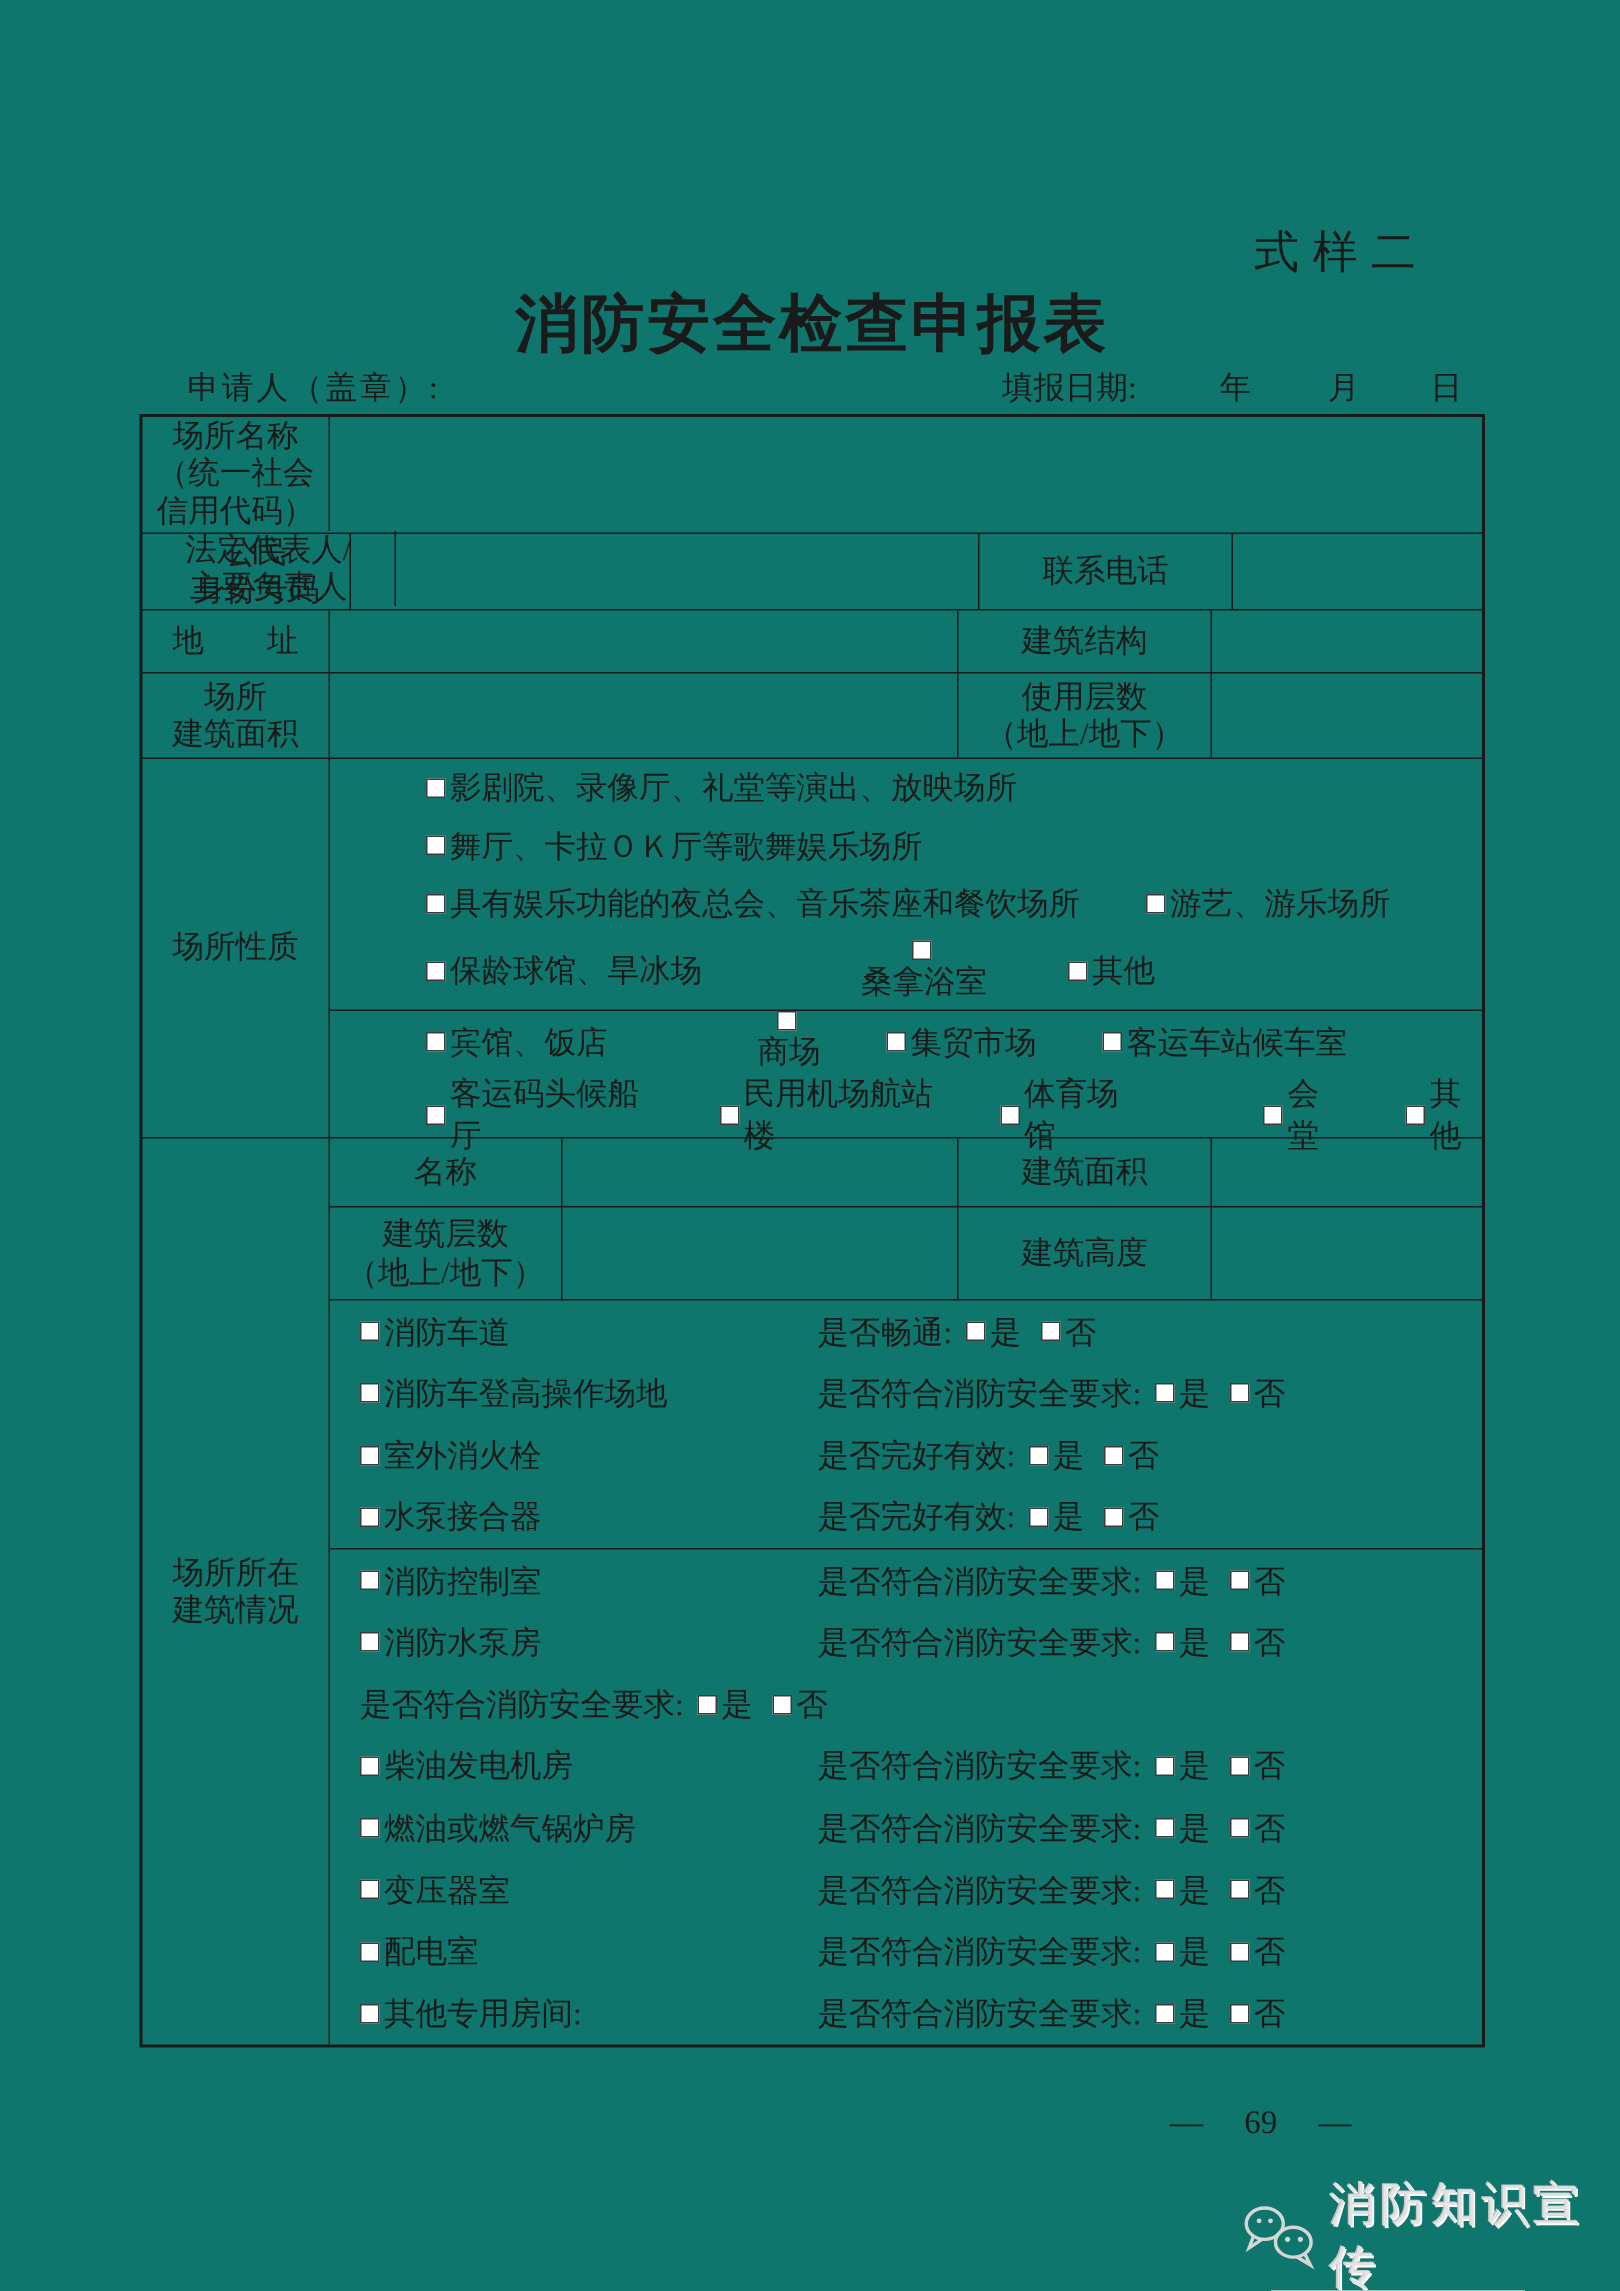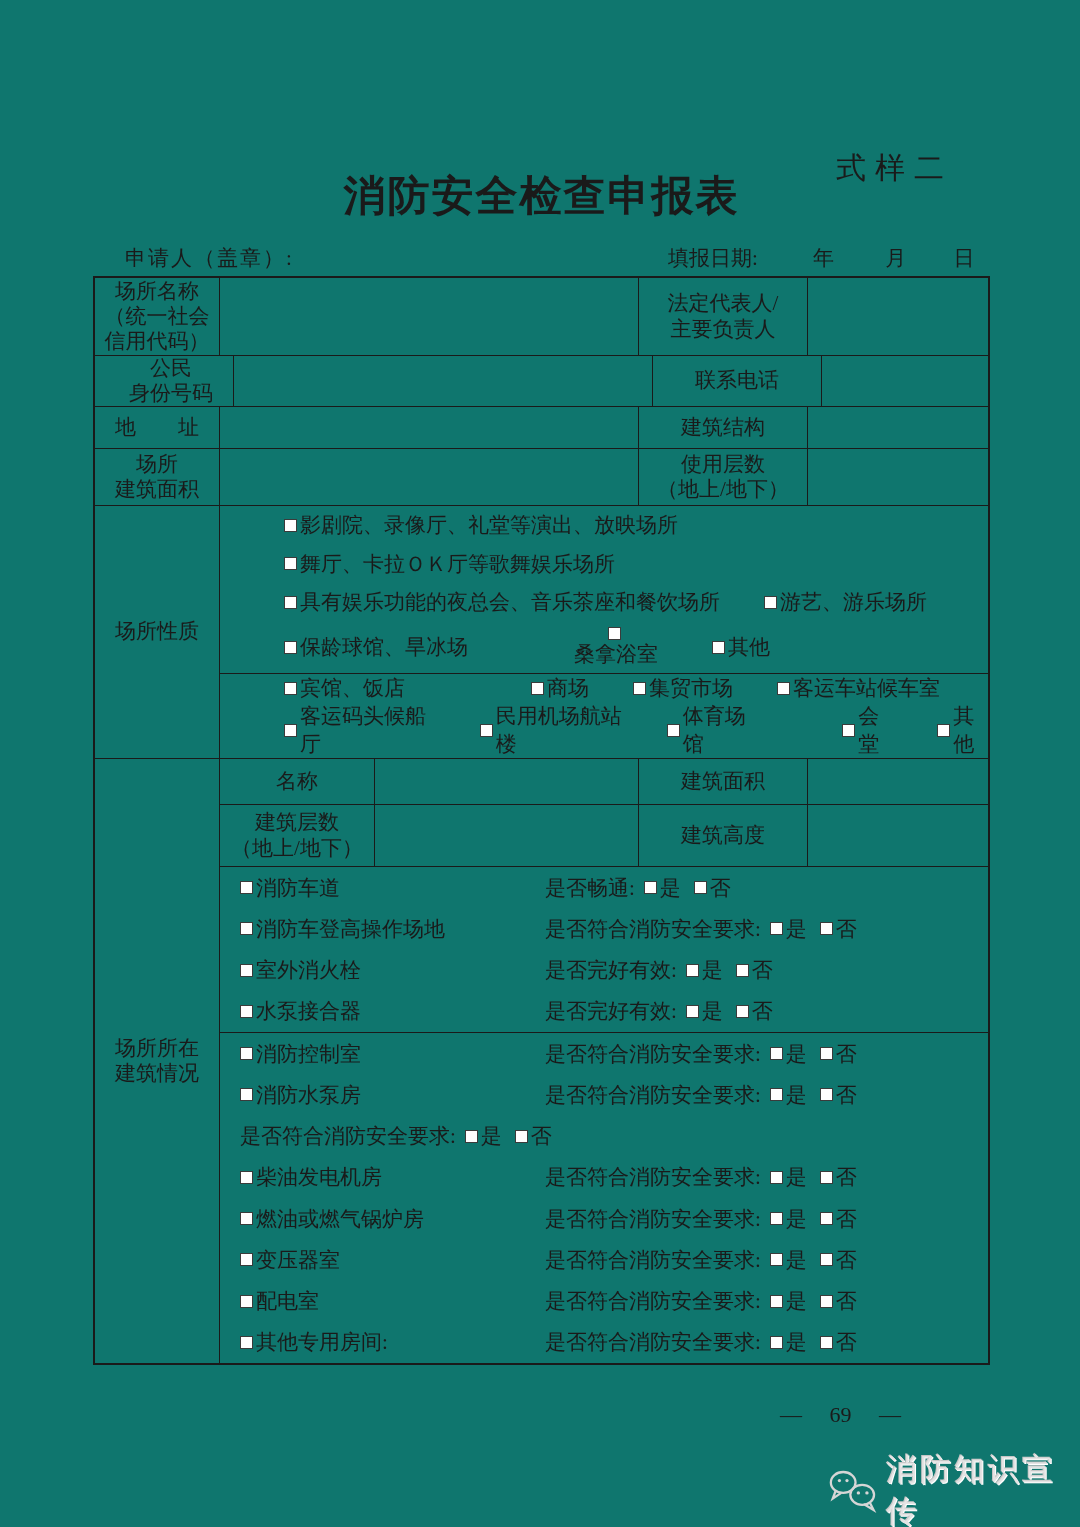--- a/index.html
+++ b/index.html
@@ -4,21 +4,21 @@
 <style>
   html,body{margin:0;padding:0;background:#ffffff;}
   body{
     width:1080px;height:1527px;position:relative;overflow:hidden;
     font-family:"Liberation Serif","DejaVu Serif",serif;
     color:#1a1a1a;
   }
   .page{position:absolute;inset:0;background:#0f766e;}
 
   .corner{position:absolute;top:148px;left:836px;font-size:30px;letter-spacing:9px;}
-  .title{position:absolute;top:168px;left:93px;width:897px;margin:0;text-align:center;
+  .title{position:absolute;top:188px;left:93px;width:897px;margin:0;text-align:center;
          font-size:42px;font-weight:bold;letter-spacing:2px;}
   .subhead{position:absolute;top:244px;left:93px;width:897px;height:30px;font-size:21px;}
   .applicant{position:absolute;left:32px;letter-spacing:2px;}
   .dategroup{position:absolute;left:575px;text-align:right;}
   .du0{margin-left:50px;} .du1{margin-left:46px;} .du2{margin-left:42px;}
 
   .tbl{position:absolute;top:276px;left:93px;width:897px;box-sizing:border-box;
        border:2px solid #1a1a1a;font-size:21px;}
   .row{display:flex;box-sizing:border-box;border-bottom:1.5px solid #1a1a1a;}
   .row.norb{border-bottom:none;}
@@ -74,21 +74,21 @@
     <span class="dategroup">
       <span>填报日期:</span>
       <span class="du0">年</span>
       <span class="du1">月</span>
       <span class="du2">日</span>
     </span>
   </div>
 
   <div class="tbl">
     <div id="info-rows">
-        <div class="row" style="height: 78px;">
+        <div class="row" style="height: 78px; flex-direction: column;">
           <div class="cell c1">场所名称
 （统一社会
 信用代码）</div>
           <div class="cell c2"></div>
           <div class="cell c3">法定代表人/
 主要负责人</div>
           <div class="cell c4"></div>
         </div>
         <div class="row" style="height: 51px; padding-left: 14px;">
           <div class="cell c1">公民
@@ -153,21 +153,21 @@
                 <span>其他</span>
               </span>
             </div>
           </div>
         <div class="optgroup" id="nature-g2" style="height:84px">
             <div class="opt-line">
               <span class="opt">
                 <span class="cb"></span>
                 <span>宾馆、饭店</span>
               </span>
-              <span class="opt" style="margin-left: 82px;">
+              <span class="opt" style="margin-left: 56px; flex-direction: column;">
                 <span class="cb"></span>
                 <span>商场</span>
               </span>
               <span class="opt">
                 <span class="cb"></span>
                 <span>集贸市场</span>
               </span>
               <span class="opt">
                 <span class="cb"></span>
                 <span>客运车站候车室</span>

